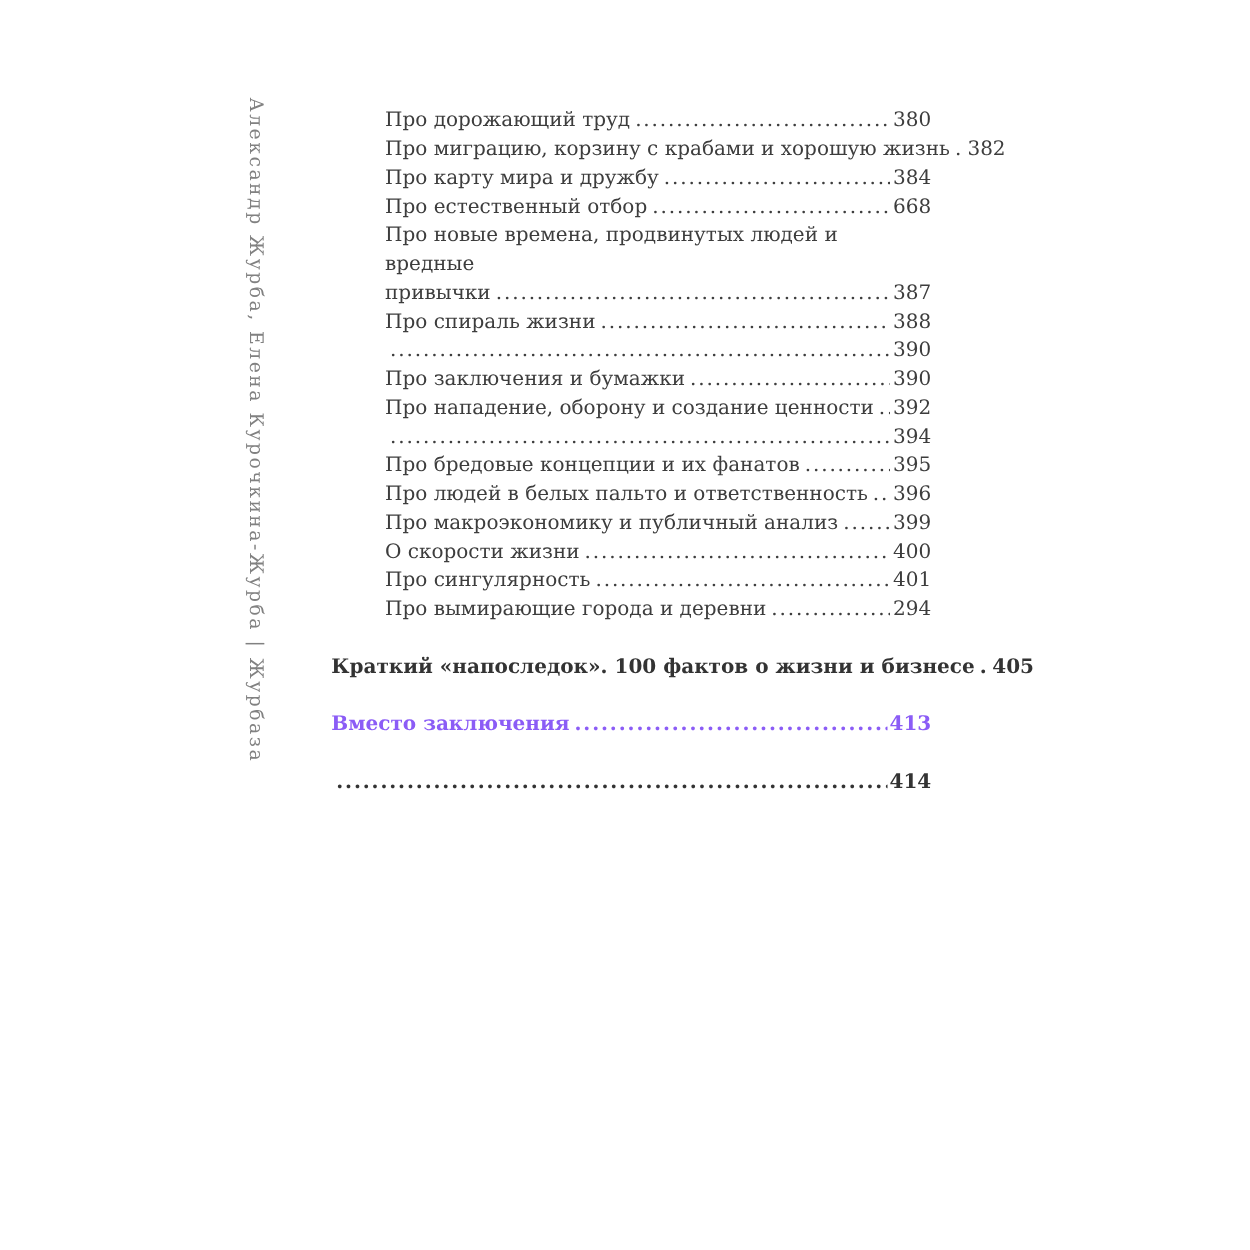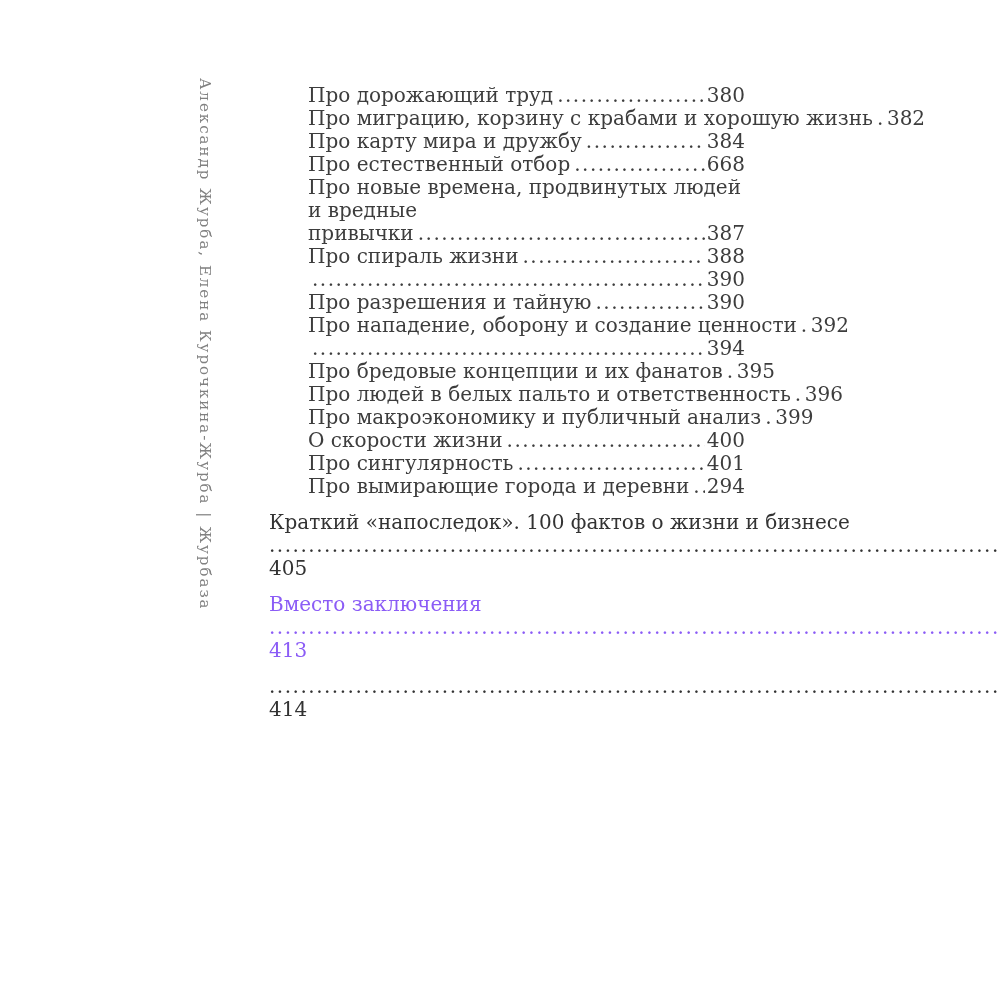--- a/index.html
+++ b/index.html
@@ -28,36 +28,35 @@
     white-space: nowrap;
     user-select: none;
   }
 
   
   .toc {
     position: absolute;
     top: 84px;
     left: 265px;
     width: 480px;
-    font-size: 20px;
+    font-size: 16px;
     line-height: 23px;
   }
 
   .row {
     display: flex;
     align-items: baseline;
   }
   .row.sub {
     padding-left: 43px;
   }
   .row.chapter {
-    margin-top: 13px;
-    font-weight: normal;
+    margin-top: 23px;
+    font-weight: bold;
     color: #333333;
-    flex-direction: column;
   }
 
   .title {
     white-space: nowrap;
   }
   
   .row.noleader .title {
     white-space: normal;
   }
 
@@ -124,21 +123,21 @@
     <span class="leader"></span>
     <span class="page">388</span>
   </div>
 
   <div class="row sub">
     <span class="leader"></span>
     <span class="page">390</span>
   </div>
 
   <div class="row sub">
-    <span class="title">Про разрешения и тайную</span>
+    <span class="title">Про заключения и бумажки</span>
     <span class="leader"></span>
     <span class="page">390</span>
   </div>
 
   <div class="row sub">
     <span class="title">Про нападение, оборону и создание ценности</span>
     <span class="leader"></span>
     <span class="page">392</span>
   </div>
 

